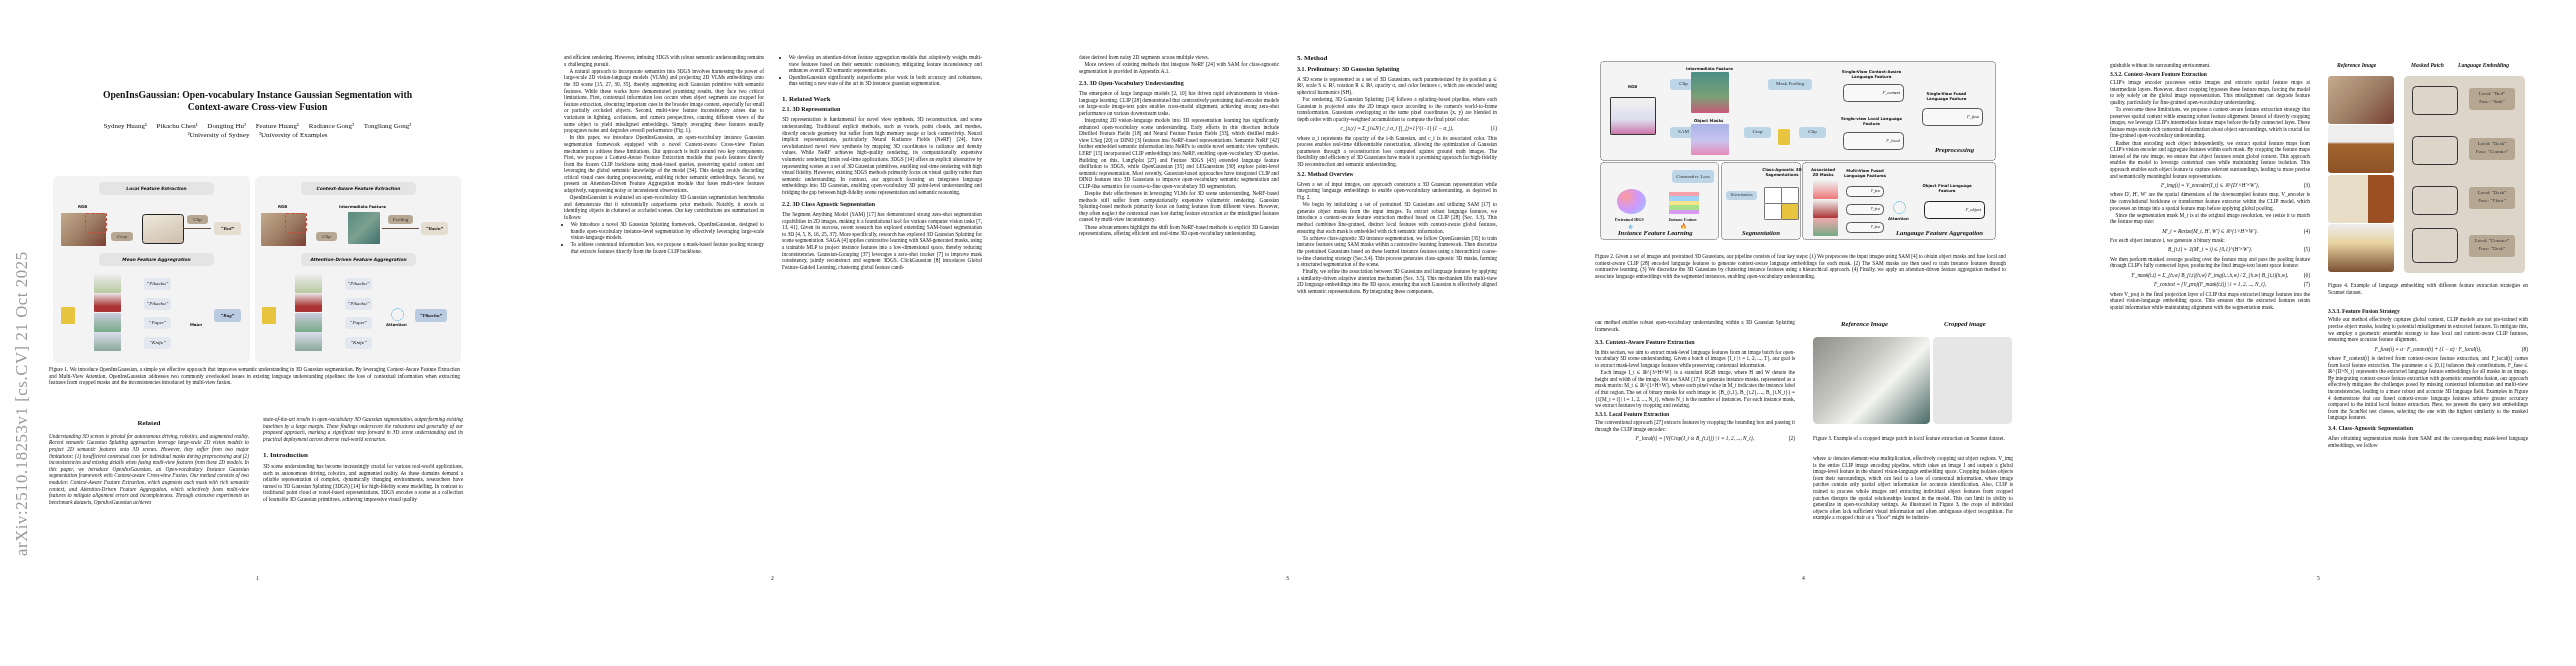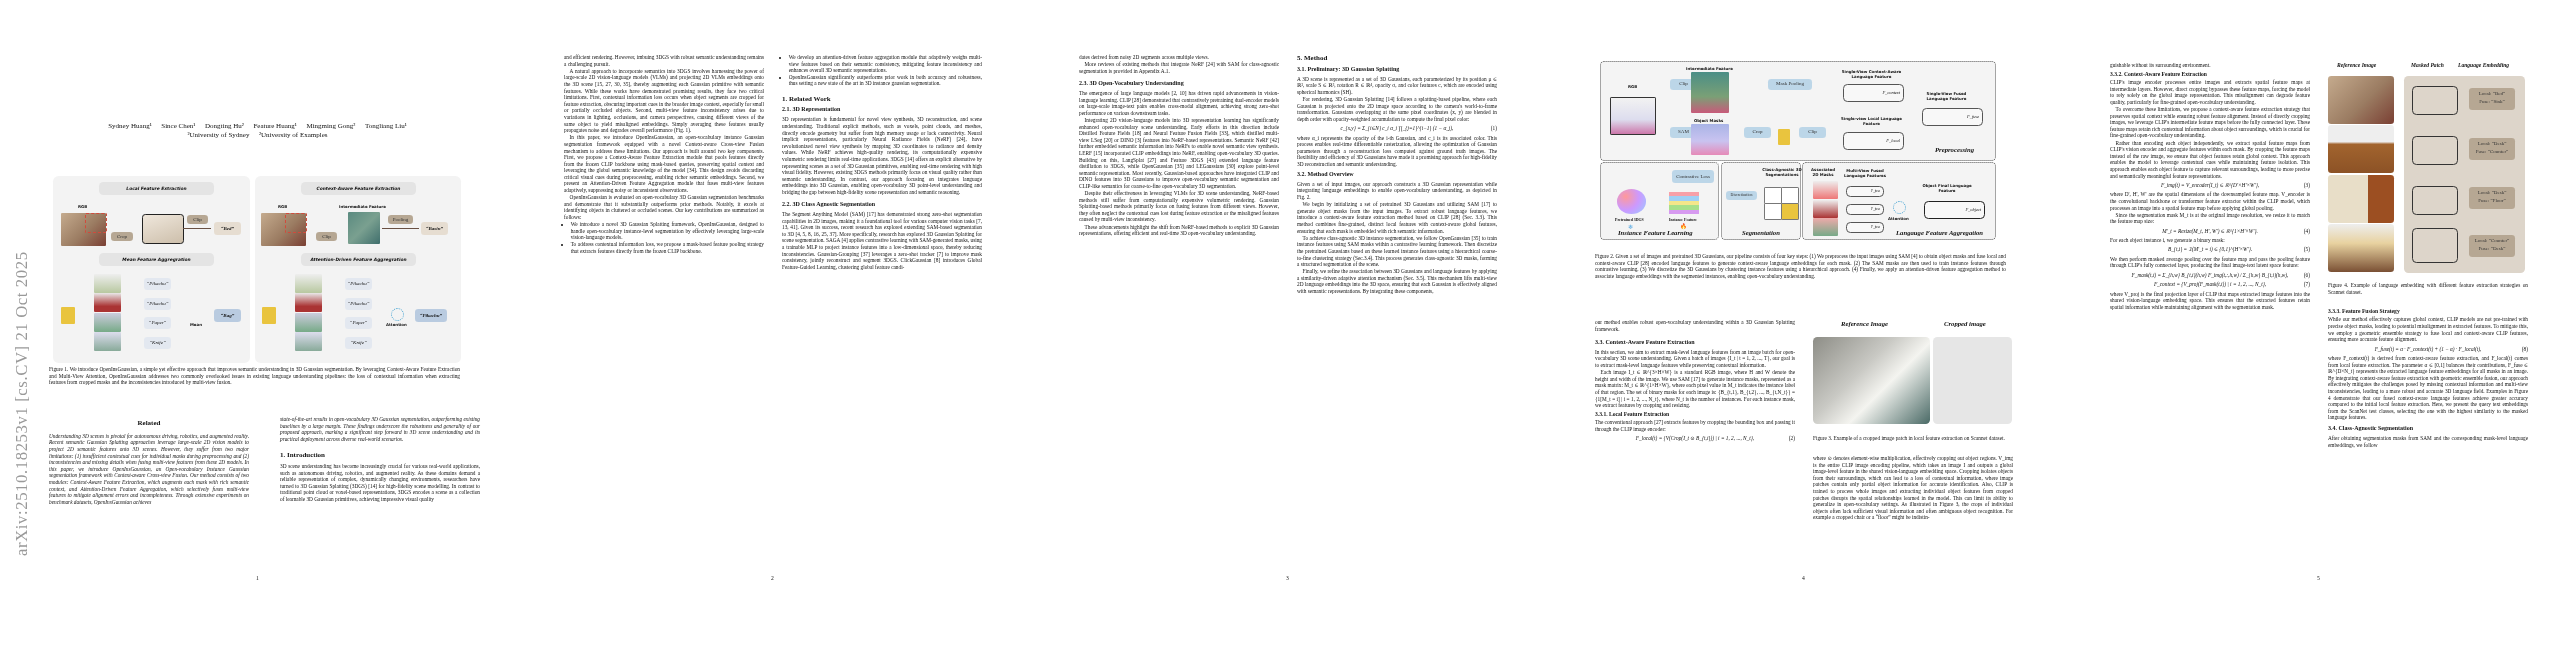--- a/index.html
+++ b/index.html
@@ -32,28 +32,32 @@
   .photo{position:absolute;border-radius:1.1px;}
   .dotted{position:absolute;border:1.1px dotted #555;border-radius:4.4px;}
   .arrow{position:absolute;height:1.1px;background:#6a5144;}
   .featbox{position:absolute;border:0.6px solid #555;border-radius:4.4px;background:#f8f8f8;font-size:4.4px;text-align:right;padding-right:3.3px;font-style:italic;}
 </style>
 </head>
 <body>
 
 <div class="page" style="left:0;">
   <div class="sideid">arXiv:2510.18253v1  [cs.CV]  21 Oct 2025</div>
+  <h1 class="title">
+    <span>OpenInsGaussian: Open-vocabulary Instance Gaussian Segmentation with</span><br>
+    <span>Context-aware Cross-view Fusion</span>
+  </h1>
   <div class="authors">
     <div>
       <span>Sydney Huang¹</span>
-      <span>Since Chen¹</span>
+      <span>Pikachu Chen¹</span>
       <span>Dongting Hu²</span>
       <span>Feature Huang¹</span>
-      <span>Mingming Gong²</span>
-      <span>Tongliang Liu¹</span>
+      <span>Radiance Gong²</span>
+      <span>Tongliang Gong²</span>
     </div>
     <div>
       <span>²University of Sydney</span>
       <span>²University of Examples</span>
     </div>
   </div>
 
   <div>
 
     <div class="panel" style="left:53px;top:176px;width:197px;height:187px;">
@@ -108,21 +112,21 @@
       <div class="tag" style="left:160px;top:133px;width:32px;height:13.3px;line-height:13.3px;background:#b9cbe0;font-style:italic;font-weight:bold;">“Pikachu”</div>
     </div>
     <div class="caption" style="left:49px;top:366px;width:411px;">Figure 1. We introduce OpenInsGaussian, a simple yet effective approach that improves semantic understanding in 3D Gaussian segmentation. By leveraging Context-Aware Feature Extraction and Multi-View Attention, OpenInsGaussian addresses two commonly overlooked issues in existing language understanding pipelines: the loss of contextual information when extracting features from cropped masks and the inconsistencies introduced by multi-view fusion.</div>
   </div>
 
   <div class="col" style="left:49px;top:414px;width:200px;">
     <h2 style="text-align:center;">Related</h2>
     <p class="ni it" style="margin-top:5.6px;">Understanding 3D scenes is pivotal for autonomous driving, robotics, and augmented reality. Recent semantic Gaussian Splatting approaches leverage large-scale 2D vision models to project 2D semantic features onto 3D scenes. However, they suffer from two major limitations: (1) insufficient contextual cues for individual masks during preprocessing and (2) inconsistencies and missing details when fusing multi-view features from these 2D models. In this paper, we introduce OpenInsGaussian, an Open-vocabulary Instance Gaussian segmentation framework with Context-aware Cross-view Fusion. Our method consists of two modules: Context-Aware Feature Extraction, which augments each mask with rich semantic context, and Attention-Driven Feature Aggregation, which selectively fuses multi-view features to mitigate alignment errors and incompleteness. Through extensive experiments on benchmark datasets, OpenInsGaussian achieves</p>
   </div>
 
-  <div class="col" style="left:280px;top:416px;width:200px;">
+  <div class="col" style="left:263px;top:416px;width:200px;">
     <p class="ni it">state-of-the-art results in open-vocabulary 3D Gaussian segmentation, outperforming existing baselines by a large margin. These findings underscore the robustness and generality of our proposed approach, marking a significant step forward in 3D scene understanding and its practical deployment across diverse real-world scenarios.</p>
     <h2 style="margin-top:9px;">1. Introduction</h2>
     <p class="ni">3D scene understanding has become increasingly crucial for various real-world applications, such as autonomous driving, robotics, and augmented reality. As these domains demand a reliable representation of complex, dynamically changing environments, researchers have turned to 3D Gaussian Splatting (3DGS) [14] for high-fidelity scene modelling. In contrast to traditional point cloud or voxel-based representations, 3DGS encodes a scene as a collection of learnable 3D Gaussian primitives, achieving impressive visual quality</p>
   </div>
   <div class="pnum" style="left:256px;">1</div>
 </div>
 
 <div class="page" style="left:515px;">
   <div class="col" style="left:49px;top:54px;width:200px;">
     <p class="ni">and efficient rendering. However, imbuing 3DGS with robust semantic understanding remains a challenging pursuit.</p>

